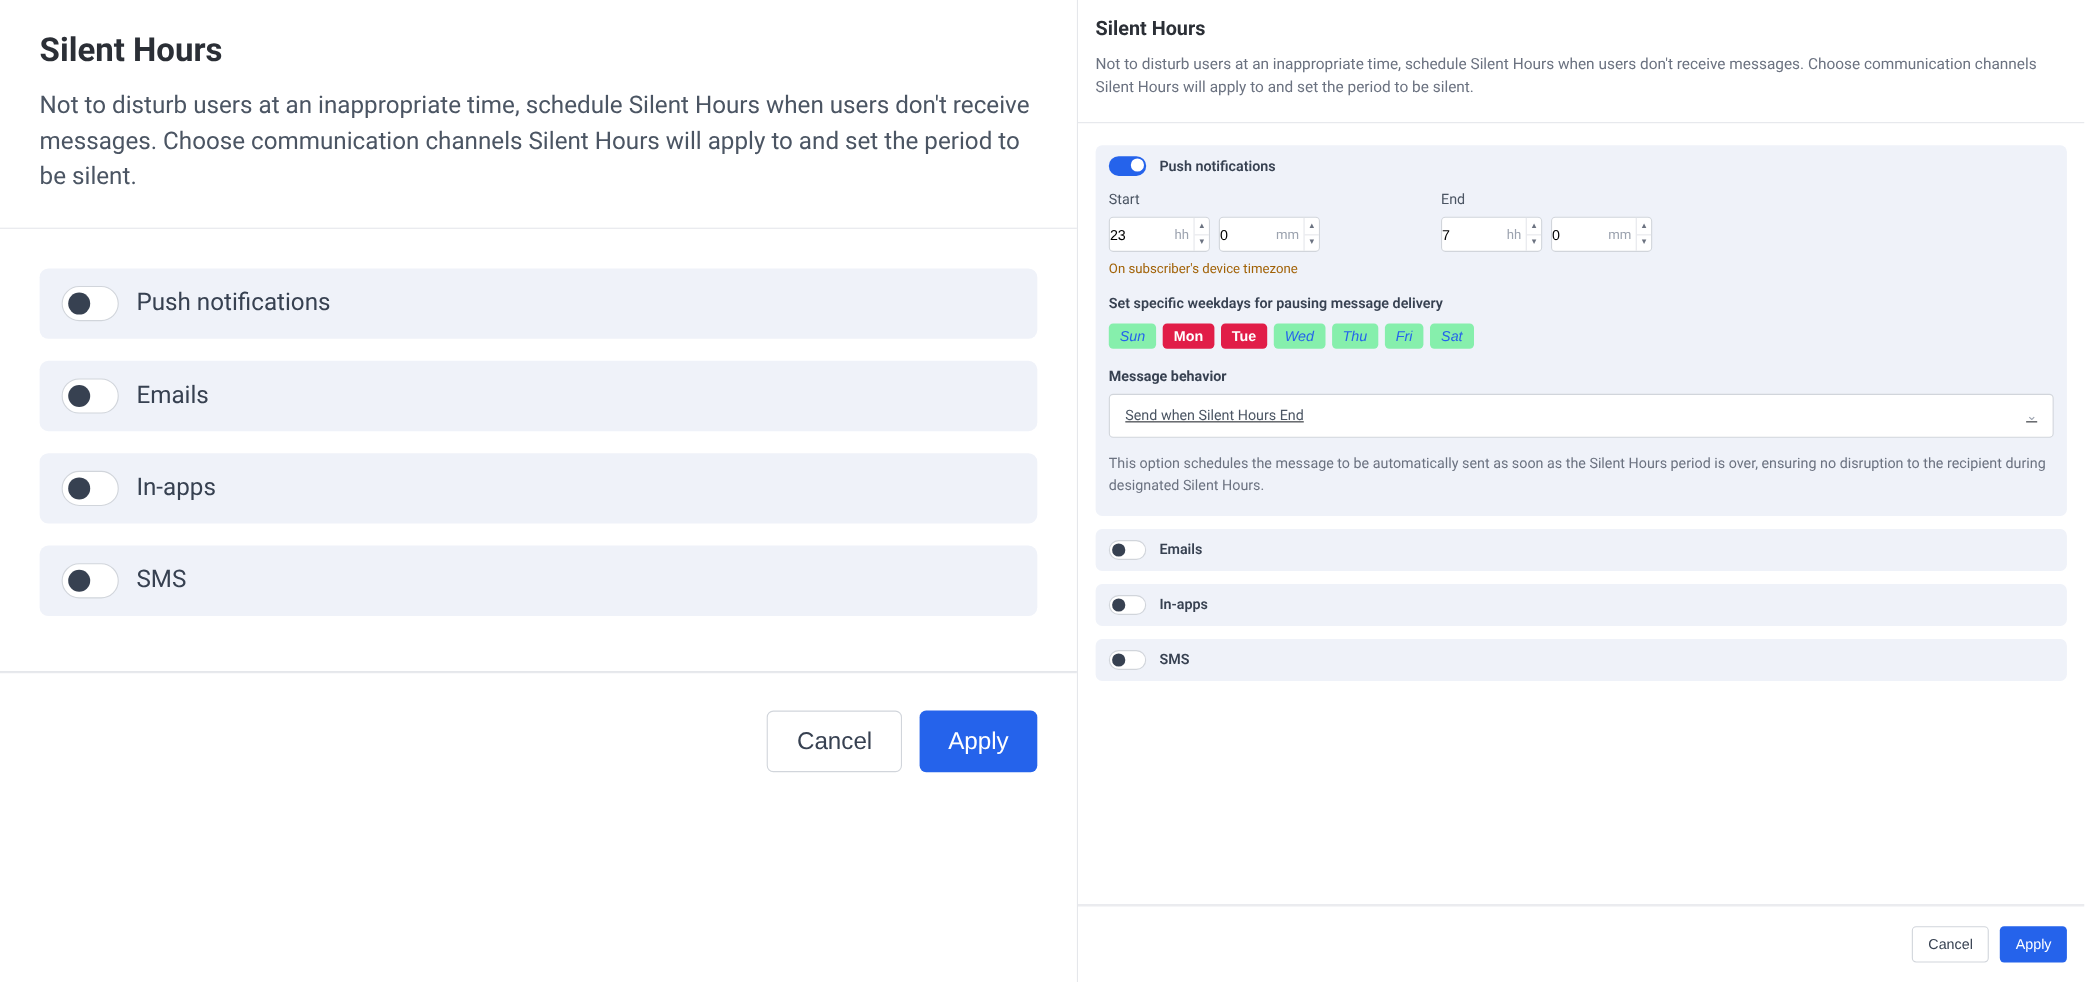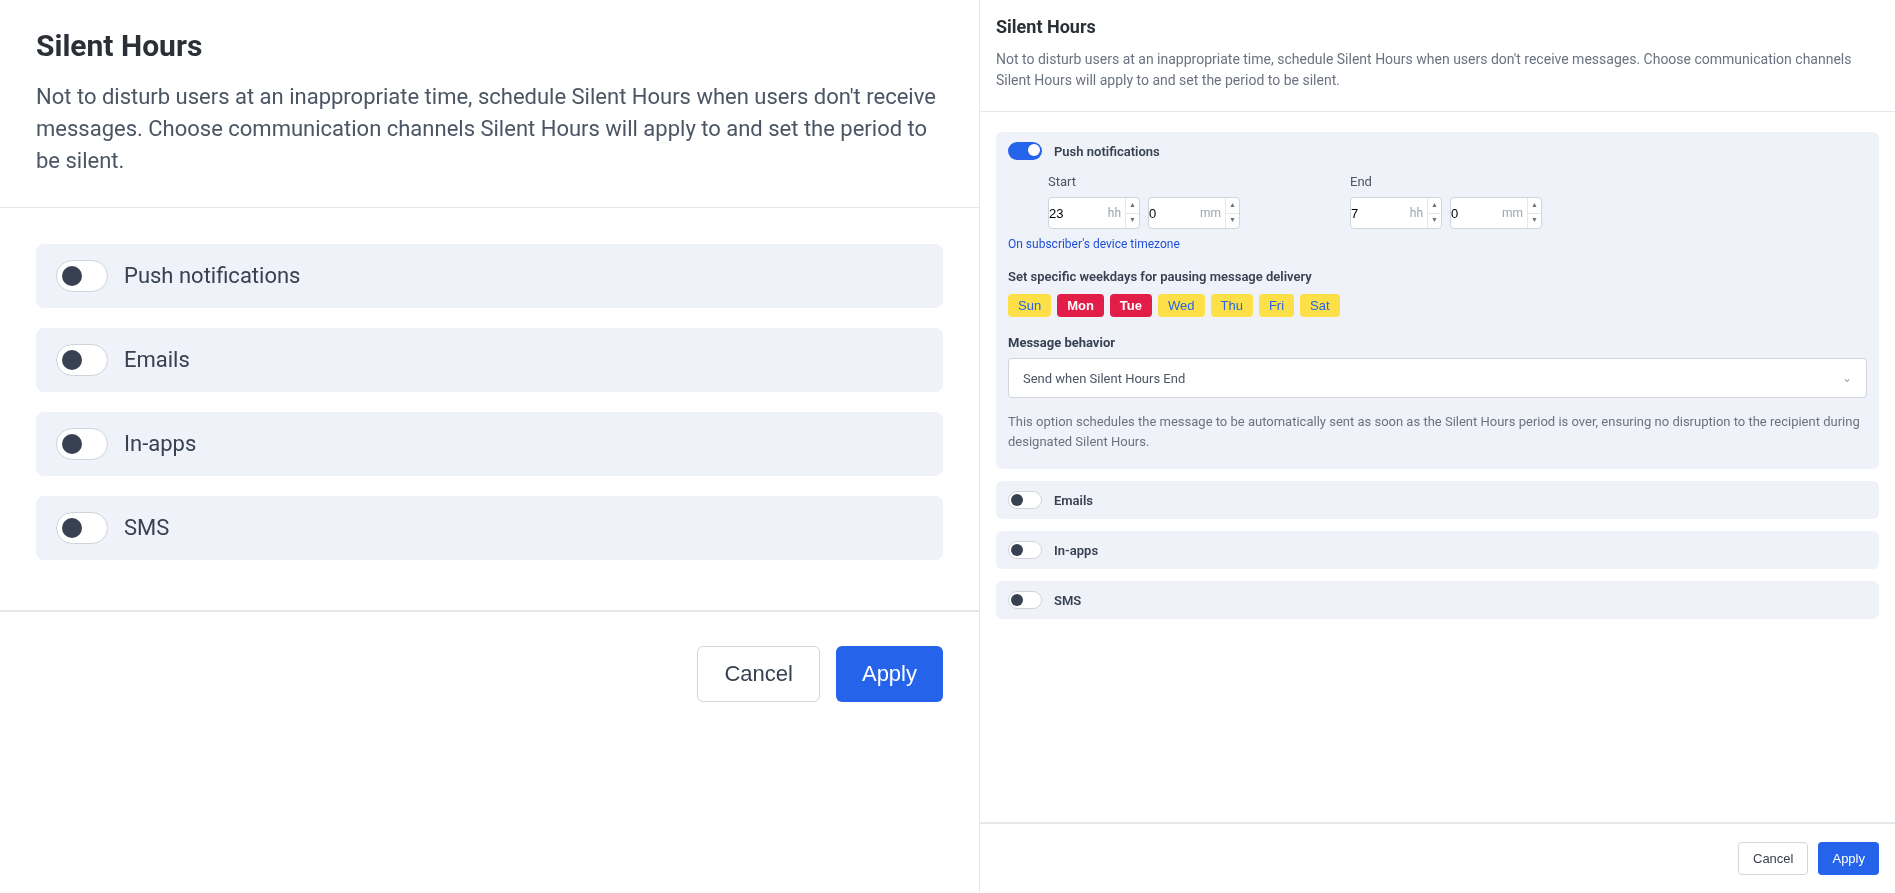--- a/index.html
+++ b/index.html
@@ -167,21 +167,20 @@
     font-size: 13px;
     font-weight: 600;
     color: #374151;
   }
   .rp-body {
     padding: 4px 12px 18px 12px;
   }
   .time-row {
     display: flex;
     gap: 110px;
-    margin-left: 40px;
   }
   .time-block {
     display: flex;
     flex-direction: column;
   }
   .time-label {
     font-size: 13px;
     color: #4b5563;
     margin-bottom: 8px;
   }
@@ -229,21 +228,21 @@
     font-size: 7px;
     color: #6b7280;
     cursor: pointer;
     line-height: 1;
   }
   .spinner-arrow:first-child {
     border-bottom: 1px solid #e5e7eb;
   }
   .tz-note {
     font-size: 12px;
-    color: #1d4ed8;
+    color: #a16207;
     margin-top: 8px;
   }
   .weekday-header {
     font-size: 13px;
     font-weight: 600;
     color: #374151;
     margin-top: 18px;
     margin-bottom: 10px;
   }
   .weekday-row {
@@ -251,22 +250,23 @@
     gap: 6px;
   }
   .day-btn {
     border-radius: 4px;
     padding: 4px 10px;
     font-size: 13px;
     cursor: pointer;
     border: none;
   }
   .day-btn.inactive {
-    background: #fde047;
+    background: #86efac;
     color: #2563eb;
+    font-style: italic;
   }
   .day-btn.active {
     background: #e11d48;
     color: #fff;
     font-weight: bold;
   }
   .behavior-header {
     font-size: 13px;
     font-weight: 700;
     color: #374151;
@@ -276,20 +276,21 @@
   .select-box {
     background: #fff;
     border: 1px solid #d1d5db;
     border-radius: 4px;
     height: 40px;
     display: flex;
     align-items: center;
     justify-content: space-between;
     padding: 0 14px;
     cursor: pointer;
+    text-decoration: underline;
   }
   .select-value {
     font-size: 13px;
     color: #4b5563;
   }
   .select-arrow {
     color: #9ca3af;
     font-size: 12px;
   }
   .behavior-note {

